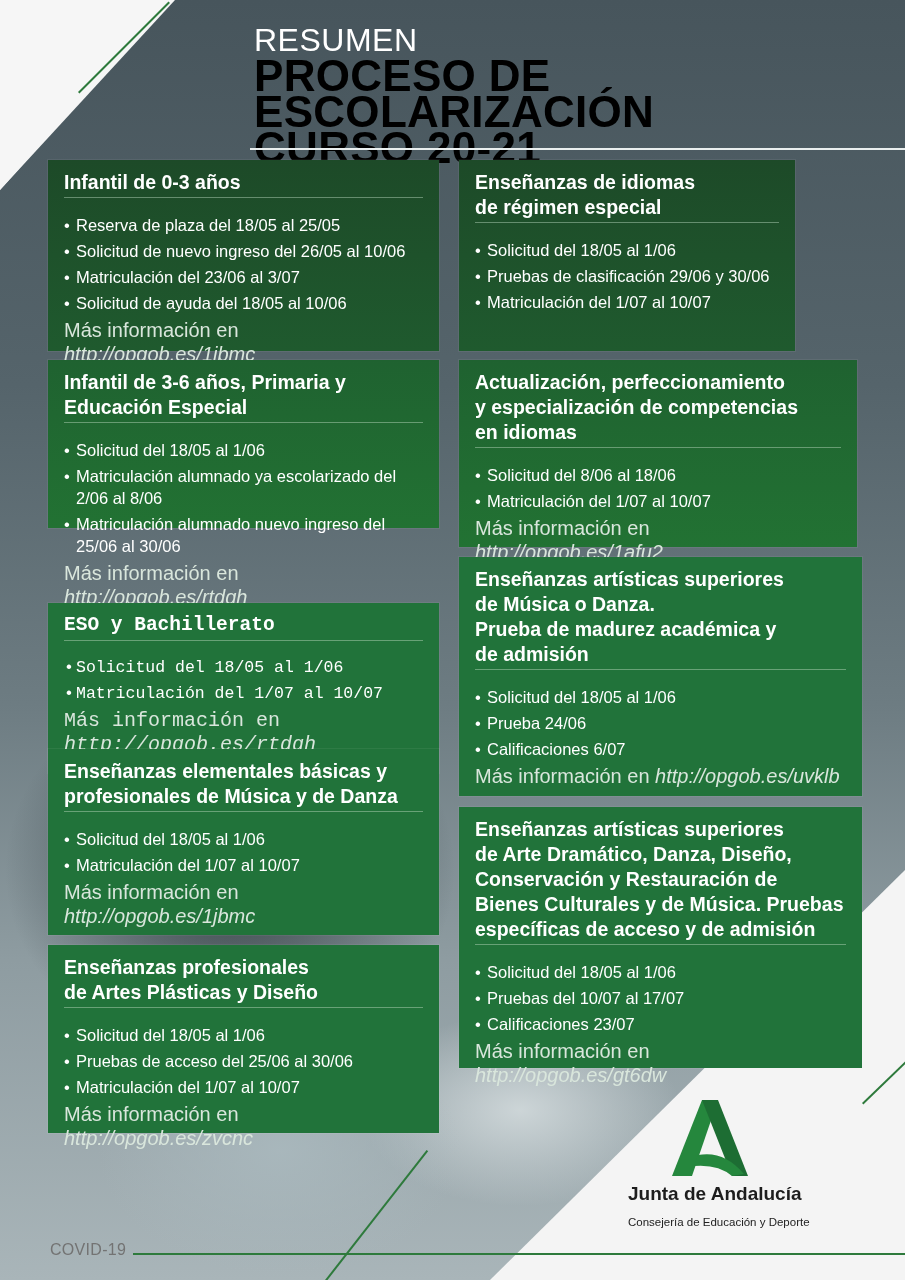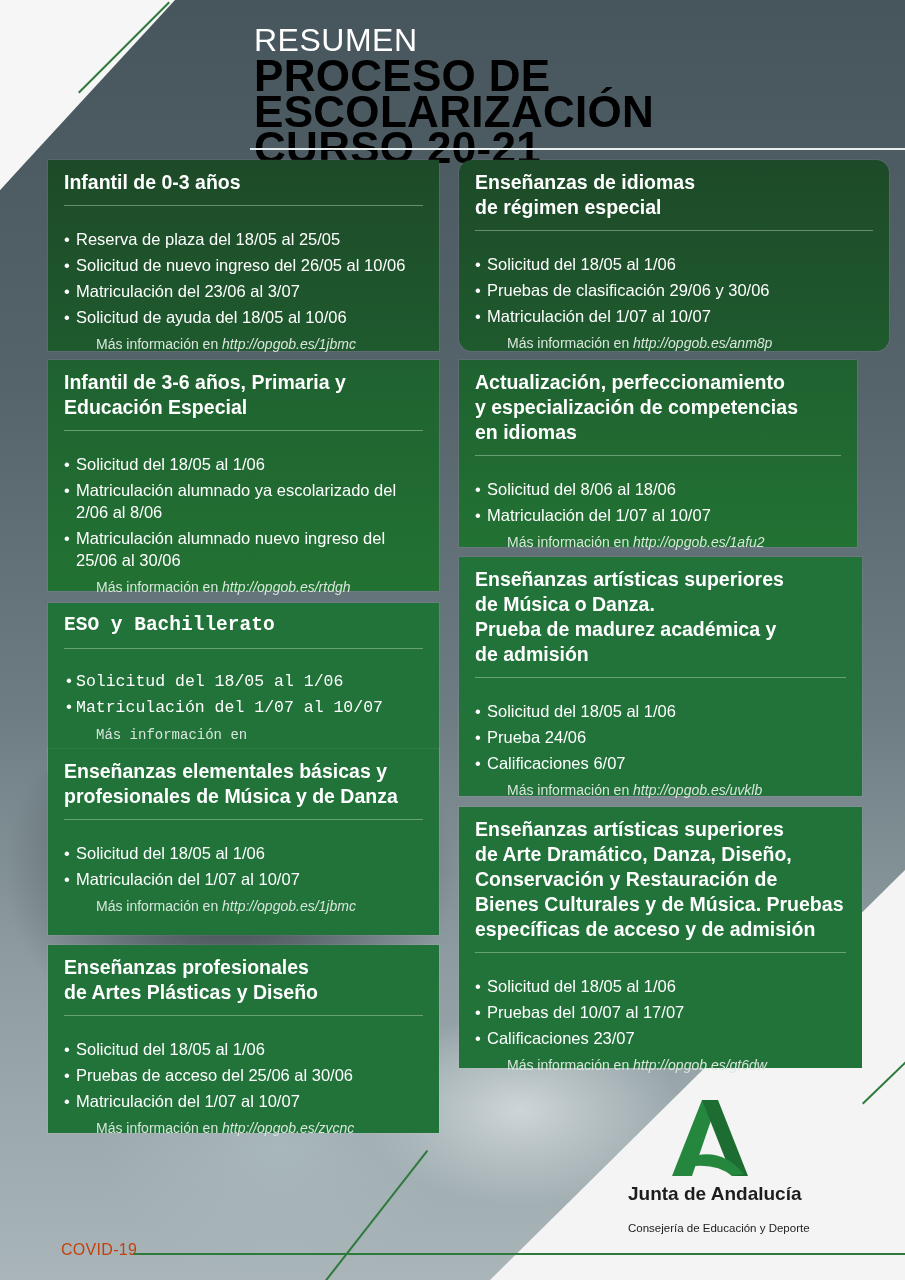--- a/index.html
+++ b/index.html
@@ -50,50 +50,50 @@
     background: linear-gradient(180deg, #1f5a2c 0%, #1e6a33 60%, #237a3c 100%);
     padding: 10px 16px 10px 16px;
     box-shadow: 0 0 0 1px rgba(255,255,255,0.06);
   }
   .card.dark { background: linear-gradient(180deg, #1d4a28 0%, #1f5a2e 100%); }
   .card.mid { background: linear-gradient(180deg, #1f6230 0%, #227233 100%); }
   .card.bright { background: #21733a; }
   .card-title {
     font-weight: bold; font-size: 19.5px; line-height: 25px; color: #fff;
     white-space: pre-line;
-    padding-bottom: 10px;
+    padding-bottom: 2px;
     border-bottom: 1px solid rgba(190,220,195,0.45);
-    margin-bottom: 20px;
+    margin-bottom: 14px;
   }
   .card ul { list-style: none; }
   .card li {
     font-size: 16.5px; line-height: 26px; color: #fff;
     padding-left: 12px; text-indent: -12px;
   }
   .card li .bullet { display: inline-block; width: 12px; text-indent: 0; }
   .card li.two { line-height: 22px; margin: 2px 0 4px 0; }
   .more {
-    font-size: 14px; line-height: 24px; color: #d9e6dc; margin-top: 2px; margin-left: 32px;
+    font-size: 20px; line-height: 24px; color: #d9e6dc; margin-top: 2px;
   }
   .more .url { font-style: italic; }
   .logo {
     position: absolute; left: 628px; top: 1100px; width: 180px;
   }
   .logo svg { position: absolute; left: 44px; top: 0; }
   .logo .name {
     position: absolute; left: 0; top: 83px; white-space: nowrap;
     font-weight: bold; font-size: 19px; color: #1d1d1d;
   }
   .logo .dept {
-    position: absolute; left: 0; top: 122px; white-space: nowrap;
+    position: absolute; left: 0; top: 116px; white-space: nowrap;
     font-size: 11.5px; color: #222;
   }
   .covid {
-    position: absolute; left: 61px; top: 1241px;
-    font-size: 16px; color: #c2410c; letter-spacing: 0.3px;
+    position: absolute; left: 50px; top: 1241px;
+    font-size: 16px; color: #737373; letter-spacing: 0.3px;
   }
   .footer-rule {
     position: absolute; left: 133px; top: 1253px; width: 772px; height: 2px; background: #2e7a3c;
   }
 </style>
 </head>
 <body>
 
 <div class="bg-photo"></div>
 <div class="white-corner-tl"></div>
@@ -114,21 +114,21 @@
   <div class="card-title">Infantil de 0-3 años</div>
   <ul>
     <li><span class="bullet">•</span><span>Reserva de plaza del 18/05 al 25/05</span></li>
     <li><span class="bullet">•</span><span>Solicitud de nuevo ingreso del 26/05 al 10/06</span></li>
     <li><span class="bullet">•</span><span>Matriculación del 23/06 al 3/07</span></li>
     <li><span class="bullet">•</span><span>Solicitud de ayuda del 18/05 al 10/06</span></li>
   </ul>
   <div class="more"><span>Más información en </span><span class="url">http://opgob.es/1jbmc</span></div>
 </section>
 
-<section class="card mid" style="left:48px; top:360px; width:391px; height:231px;">
+<section class="card mid" style="left:48px; top:360px; width:391px; height:168px;">
   <div class="card-title">Infantil de 3-6 años, Primaria y
 Educación Especial</div>
   <ul>
     <li><span class="bullet">•</span><span>Solicitud del 18/05 al 1/06</span></li>
     <li class="two"><span class="bullet">•</span><span>Matriculación alumnado ya escolarizado del 2/06 al 8/06</span></li>
     <li class="two"><span class="bullet">•</span><span>Matriculación alumnado nuevo ingreso del 25/06 al 30/06</span></li>
   </ul>
   <div class="more"><span>Más información en </span><span class="url">http://opgob.es/rtdgh</span></div>
 </section>
 
@@ -155,29 +155,28 @@
   <div class="card-title">Enseñanzas profesionales
 de Artes Plásticas y Diseño</div>
   <ul>
     <li><span class="bullet">•</span><span>Solicitud del 18/05 al 1/06</span></li>
     <li><span class="bullet">•</span><span>Pruebas de acceso del 25/06 al 30/06</span></li>
     <li><span class="bullet">•</span><span>Matriculación del 1/07 al 10/07</span></li>
   </ul>
   <div class="more"><span>Más información en </span><span class="url">http://opgob.es/zvcnc</span></div>
 </section>
 
-<section class="card dark" style="left:459px; top:160px; width:430px; height:191px;border-radius:13px;">
+<section class="card dark" style="left:459px; top:160px; width:336px; height:191px;">
   <div class="card-title">Enseñanzas de idiomas
 de régimen especial</div>
   <ul>
     <li><span class="bullet">•</span><span>Solicitud del 18/05 al 1/06</span></li>
     <li><span class="bullet">•</span><span>Pruebas de clasificación 29/06 y 30/06</span></li>
     <li><span class="bullet">•</span><span>Matriculación del 1/07 al 10/07</span></li>
   </ul>
-  <div class="more"><span>Más información en </span><span class="url">http://opgob.es/anm8p</span></div>
 </section>
 
 <section class="card mid" style="left:459px; top:360px; width:398px; height:187px;">
   <div class="card-title">Actualización, perfeccionamiento
 y especialización de competencias
 en idiomas</div>
   <ul>
     <li><span class="bullet">•</span><span>Solicitud del 8/06 al 18/06</span></li>
     <li><span class="bullet">•</span><span>Matriculación del 1/07 al 10/07</span></li>
   </ul>

